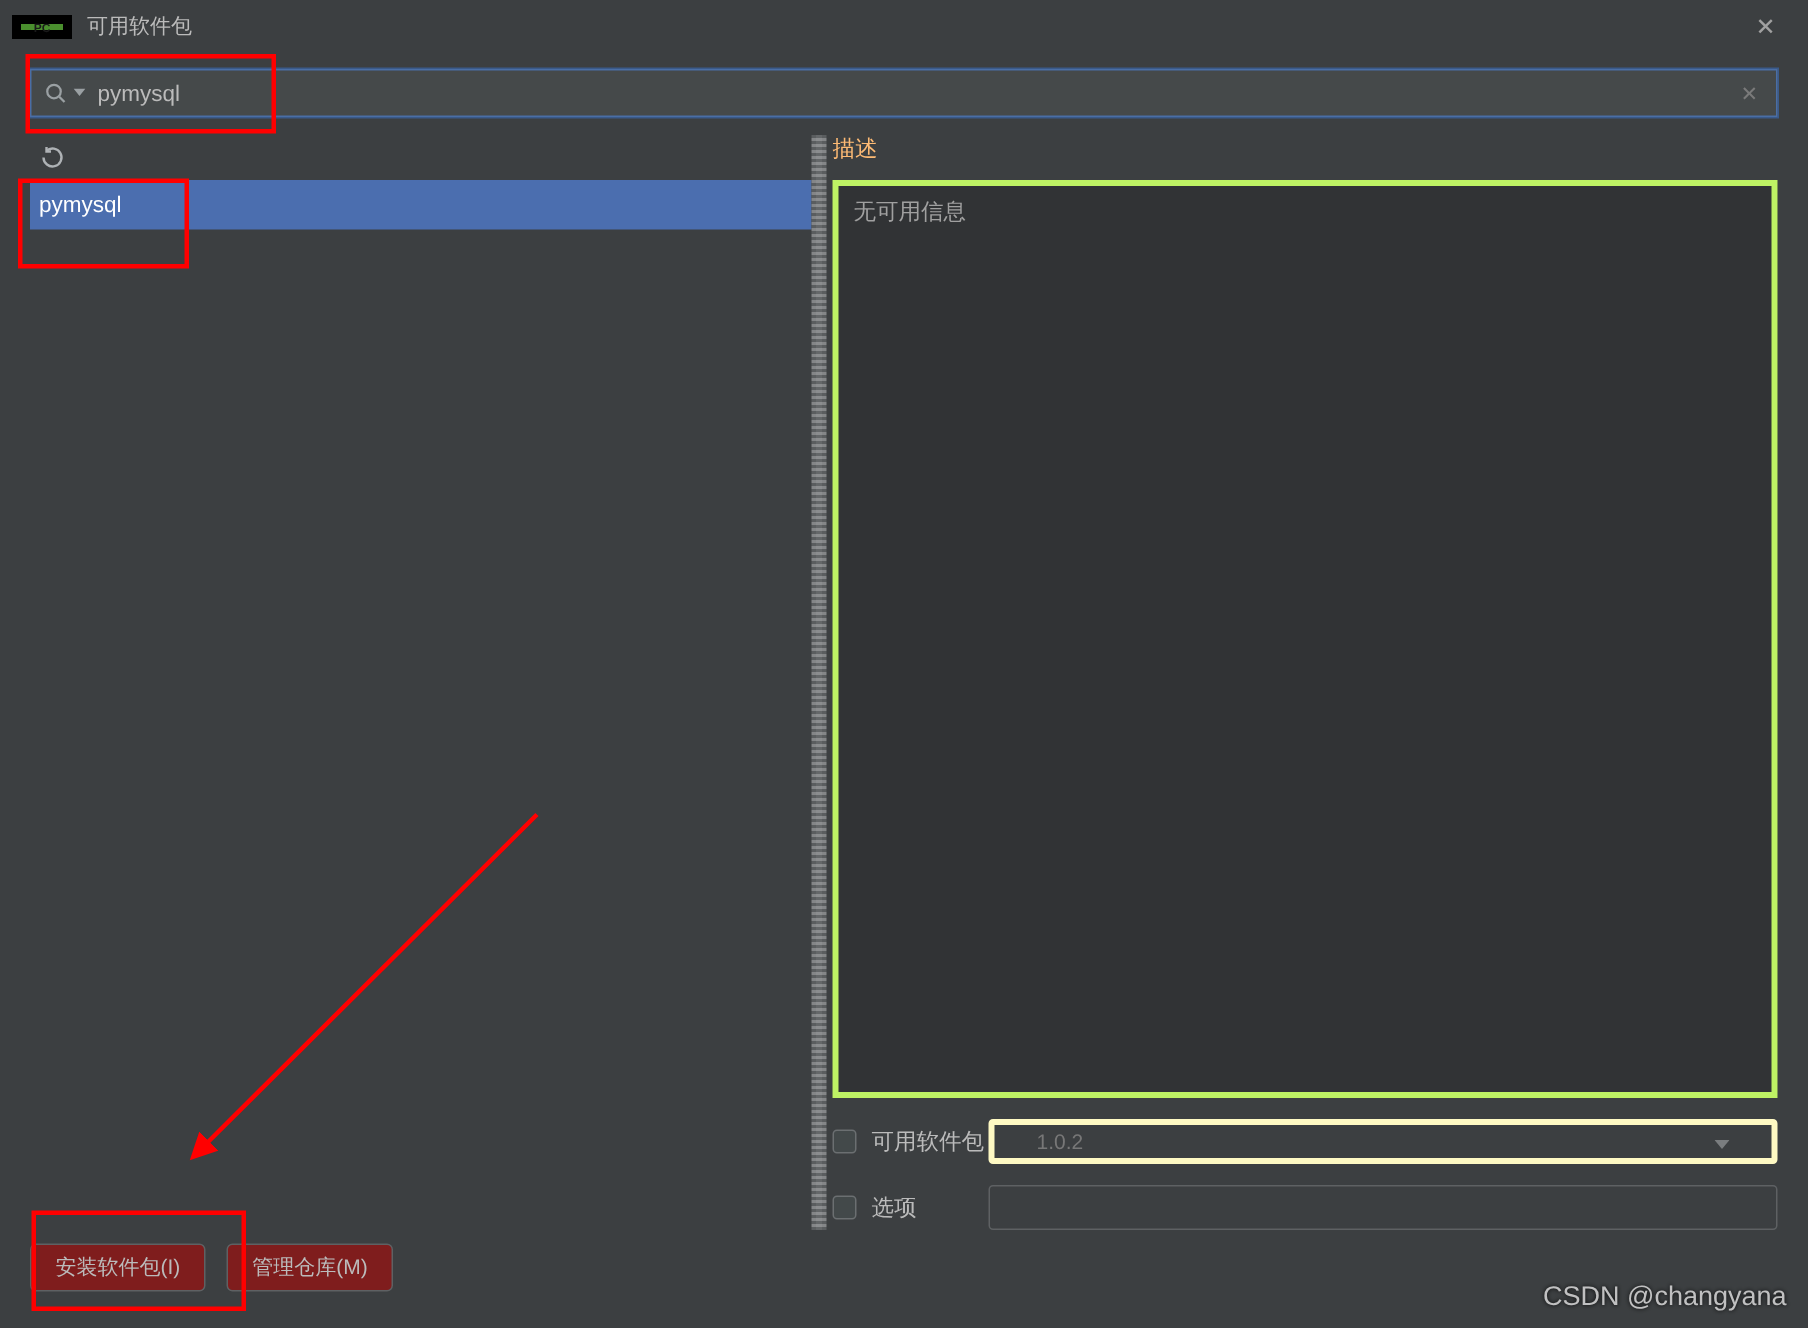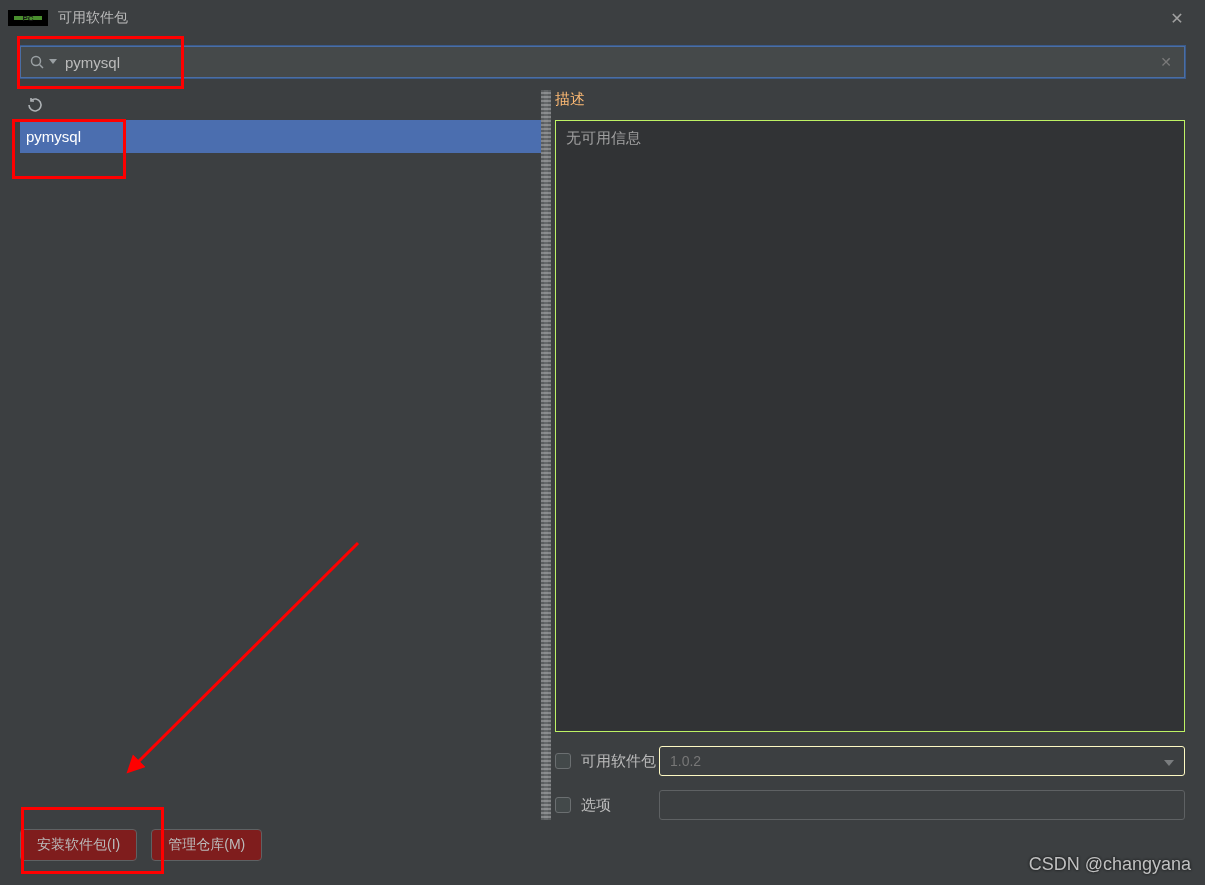--- a/index.html
+++ b/index.html
@@ -154,21 +154,21 @@
     }
     .desc-label {
       height: 22px;
       font-size: 15px;
       color: #fdba74;
       padding-top: 0px;
     }
     .desc-body {
       flex: 1;
       background: #313335;
-      border: 1px solid #bef264;
+      border: 4px solid #bef264;
       margin-top: 8px;
       padding: 8px 10px;
       font-size: 15px;
       color: #a0a0a0;
       overflow: auto;
     }
     .version-row, .options-row {
       display: flex;
       align-items: center;
       margin-top: 14px;
@@ -186,26 +186,26 @@
     }
     .checkbox-label {
       width: 78px;
       font-size: 15px;
       color: #bbbbbb;
     }
     .version-select {
       flex: 1;
       height: 30px;
       background: #3c3f41;
-      border: 1px solid #fef9c3;
+      border: 4px solid #fef9c3;
       border-radius: 3px;
       display: flex;
       align-items: center;
       justify-content: space-between;
-      padding: 0 10px;
+      padding: 0 28px;
       color: #777777;
       font-size: 14px;
       cursor: not-allowed;
     }
     .options-input {
       flex: 1;
       height: 30px;
       background: #3c3f41;
       border: 1px solid #5e6163;
       border-radius: 3px;

